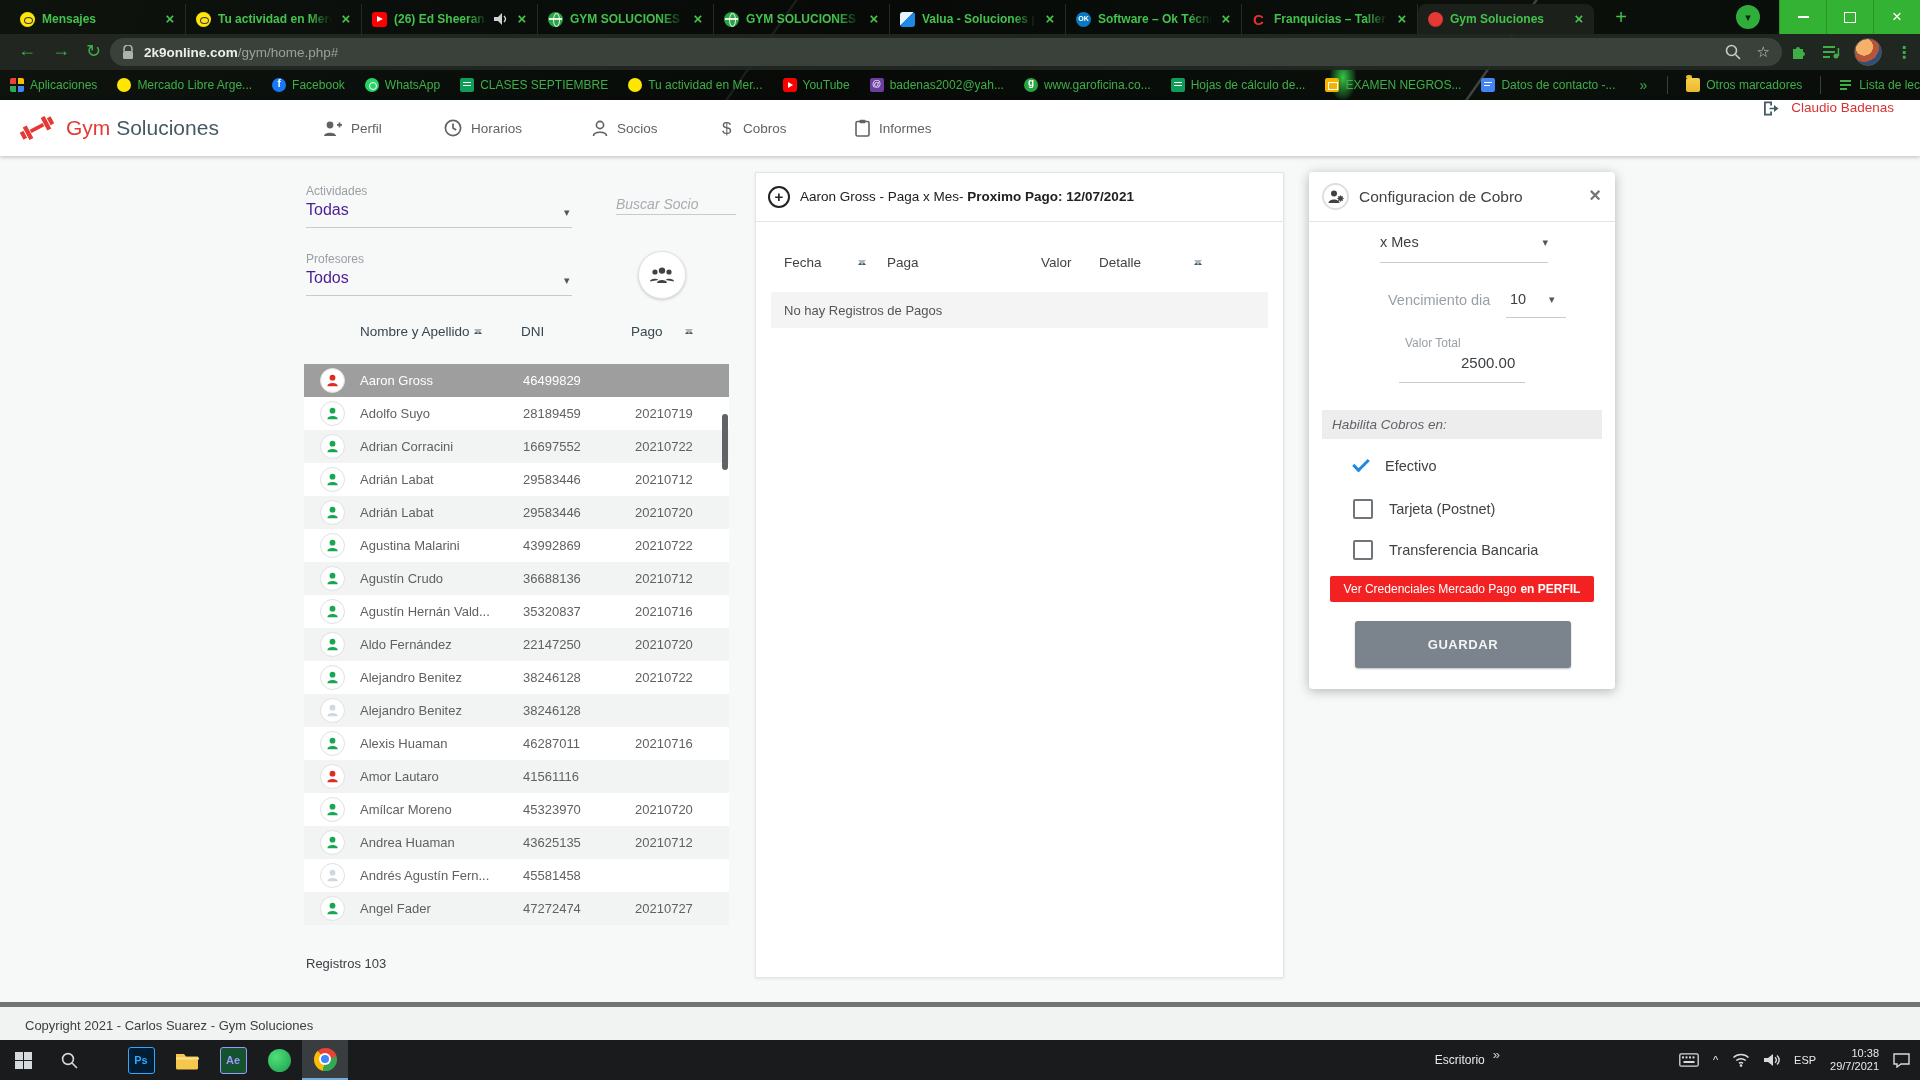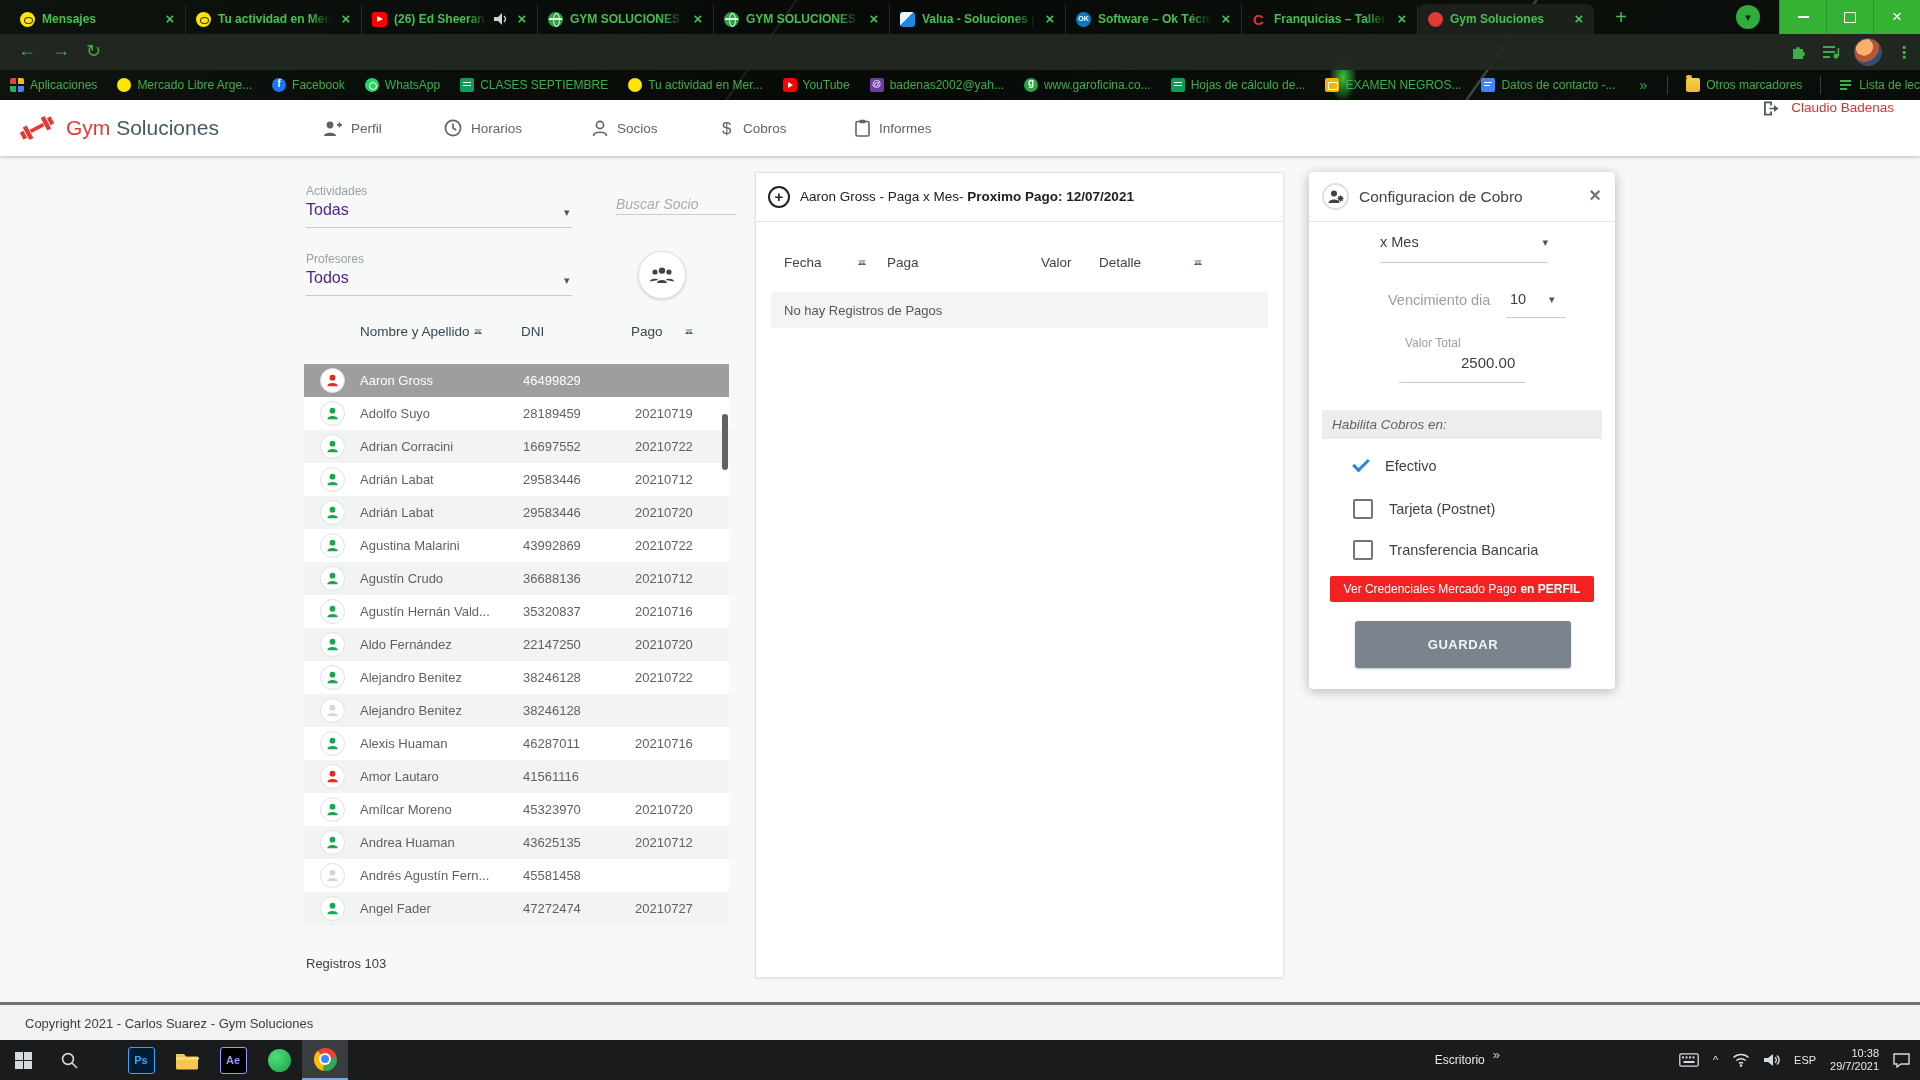--- a/index.html
+++ b/index.html
@@ -189,29 +189,29 @@
      border-left:3px solid #1e88e5;border-bottom:3px solid #1e88e5;transform:rotate(-45deg);}
   .cbx.unchecked{width:16px;height:16px;border:2px solid #6f7579;border-radius:2px;margin:0 2px;}
   #cfg-banner{position:absolute;left:21px;top:404px;width:264px;height:26px;background:#f32121;border-radius:2px;
      color:#fff;font-size:12px;display:flex;align-items:center;justify-content:center;gap:4px;white-space:nowrap;}
   #cfg-banner .bold{font-weight:bold;}
   #cfg-guardar{position:absolute;left:46px;top:449px;width:216px;height:47px;background:#7b848c;border-radius:3px;
      color:#f2f4f5;font-size:13px;font-weight:bold;letter-spacing:.6px;display:flex;align-items:center;justify-content:center;
      box-shadow:0 1px 2px rgba(0,0,0,.25);}
 
   
-  #footer{position:absolute;left:0;top:1002px;width:1920px;height:38px;background:#f1f2f2;border-top:3px solid #737373;}
+  #footer{position:absolute;left:0;top:1002px;width:1920px;height:38px;background:#f1f2f2;border-top:5px solid #737373;}
   #copyright{position:absolute;left:25px;top:11px;font-size:13px;color:#3c4043;}
   #taskbar{position:absolute;left:0;top:1040px;width:1920px;height:40px;background:#191b1d;display:flex;align-items:center;}
   .tb-cell{width:46px;height:40px;display:flex;align-items:center;justify-content:center;flex:none;}
   .tb-cell.active-app{background:#3a3d40;border-bottom:2px solid #76a9dc;box-sizing:border-box;}
   .appicon-ps,.appicon-ae{width:25px;height:25px;border-radius:3px;font-size:11px;font-weight:bold;
      display:flex;align-items:center;justify-content:center;}
   .appicon-ps{background:#001d33;color:#31a8ff;border:1px solid #31a8ff;}
-  .appicon-ae{background:#000000;color:#9999ff;border:1px solid #9999ff;}
+  .appicon-ae{background:#14532d;color:#9999ff;border:1px solid #9999ff;}
   .appicon-green{width:23px;height:23px;border-radius:50%;background:radial-gradient(circle at 35% 35%,#4fe07a,#1d9e4b);}
   .chrome-ball{width:23px;height:23px;border-radius:50%;position:relative;
      background:conic-gradient(from -45deg,#ea4335 0 120deg,#34a853 0 240deg,#fbbc05 0 360deg);}
   .chrome-ball::before{content:"";position:absolute;left:5.5px;top:5.5px;width:12px;height:12px;border-radius:50%;background:#fff;}
   .chrome-ball::after{content:"";position:absolute;left:7.5px;top:7.5px;width:8px;height:8px;border-radius:50%;background:#4285f4;}
   #tb-right{position:absolute;right:0;top:0;height:40px;display:flex;align-items:center;gap:14px;padding-right:10px;color:#e8eaed;}
   #tb-escritorio{position:absolute;right:420px;top:0;height:40px;display:flex;align-items:center;gap:8px;font-size:12px;color:#e8eaed;}
   #tb-clock{display:flex;flex-direction:column;align-items:flex-end;font-size:11px;line-height:13px;color:#e8eaed;}
   .tb-txt{font-size:11px;}
   .tb-chevron{font-size:13px;color:#cfd2d6;}
@@ -310,20 +310,38 @@
           <span class="max-glyph"></span>
         </div>
       <div class="win-btn close-btn">×</div>
     </div>
   </div>
 
   <div id="toolbar">
     <div class="abs nav-glyph" style="left:18px">←</div>
     <div class="abs nav-glyph" style="left:52px">→</div>
     <div class="abs nav-glyph" style="left:86px">↻</div>
+    <div id="url-pill">
+      <span>
+        <svg width="12" height="15" viewBox="0 0 12 15">
+            <path d="M2 6 V4 a4 4 0 0 1 8 0 V6" stroke="#aeb3ae" stroke-width="1.6" fill="none"></path>
+            <rect x="1" y="6" width="10" height="8" rx="1.5" fill="#aeb3ae"></rect>
+          </svg>
+      </span>
+      <span id="url-text"><span class="domain">2k9online.com</span><span class="path">/gym/home.php#</span></span>
+      <span class="pill-right">
+        <span>
+          <svg width="16" height="16" viewBox="0 0 16 16">
+              <circle cx="6.5" cy="6.5" r="5" stroke="#c9cdc9" stroke-width="1.6" fill="none"></circle>
+              <line x1="10.5" y1="10.5" x2="15" y2="15" stroke="#c9cdc9" stroke-width="1.6"></line>
+            </svg>
+        </span>
+        <span class="pill-ic">☆</span>
+      </span>
+    </div>
     <div id="toolbar-right">
       <span>
         <svg width="18" height="18" viewBox="0 0 18 18">
             <path fill="#3fae49" d="M3 6h3a2 2 0 1 1 4 0h3v3a2 2 0 1 1 0 4v3H3z"></path>
           </svg>
       </span>
       <span>
         <svg width="18" height="16" viewBox="0 0 18 16">
             <g stroke="#3fae49" stroke-width="2">
               <line x1="1" y1="3" x2="13" y2="3"></line>

